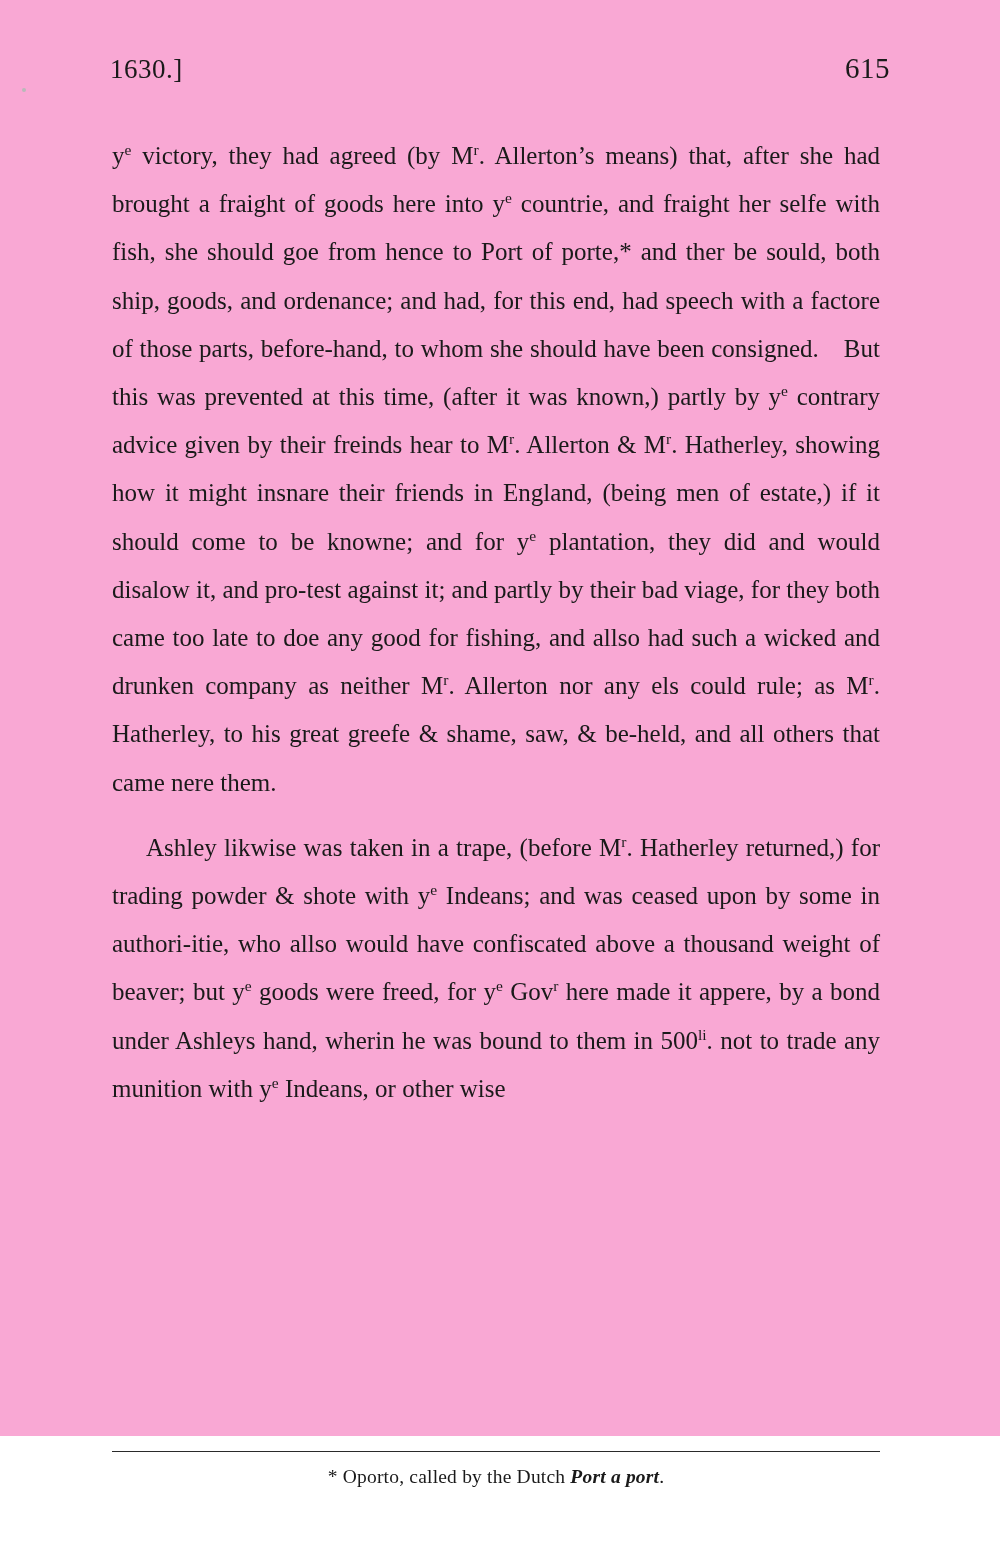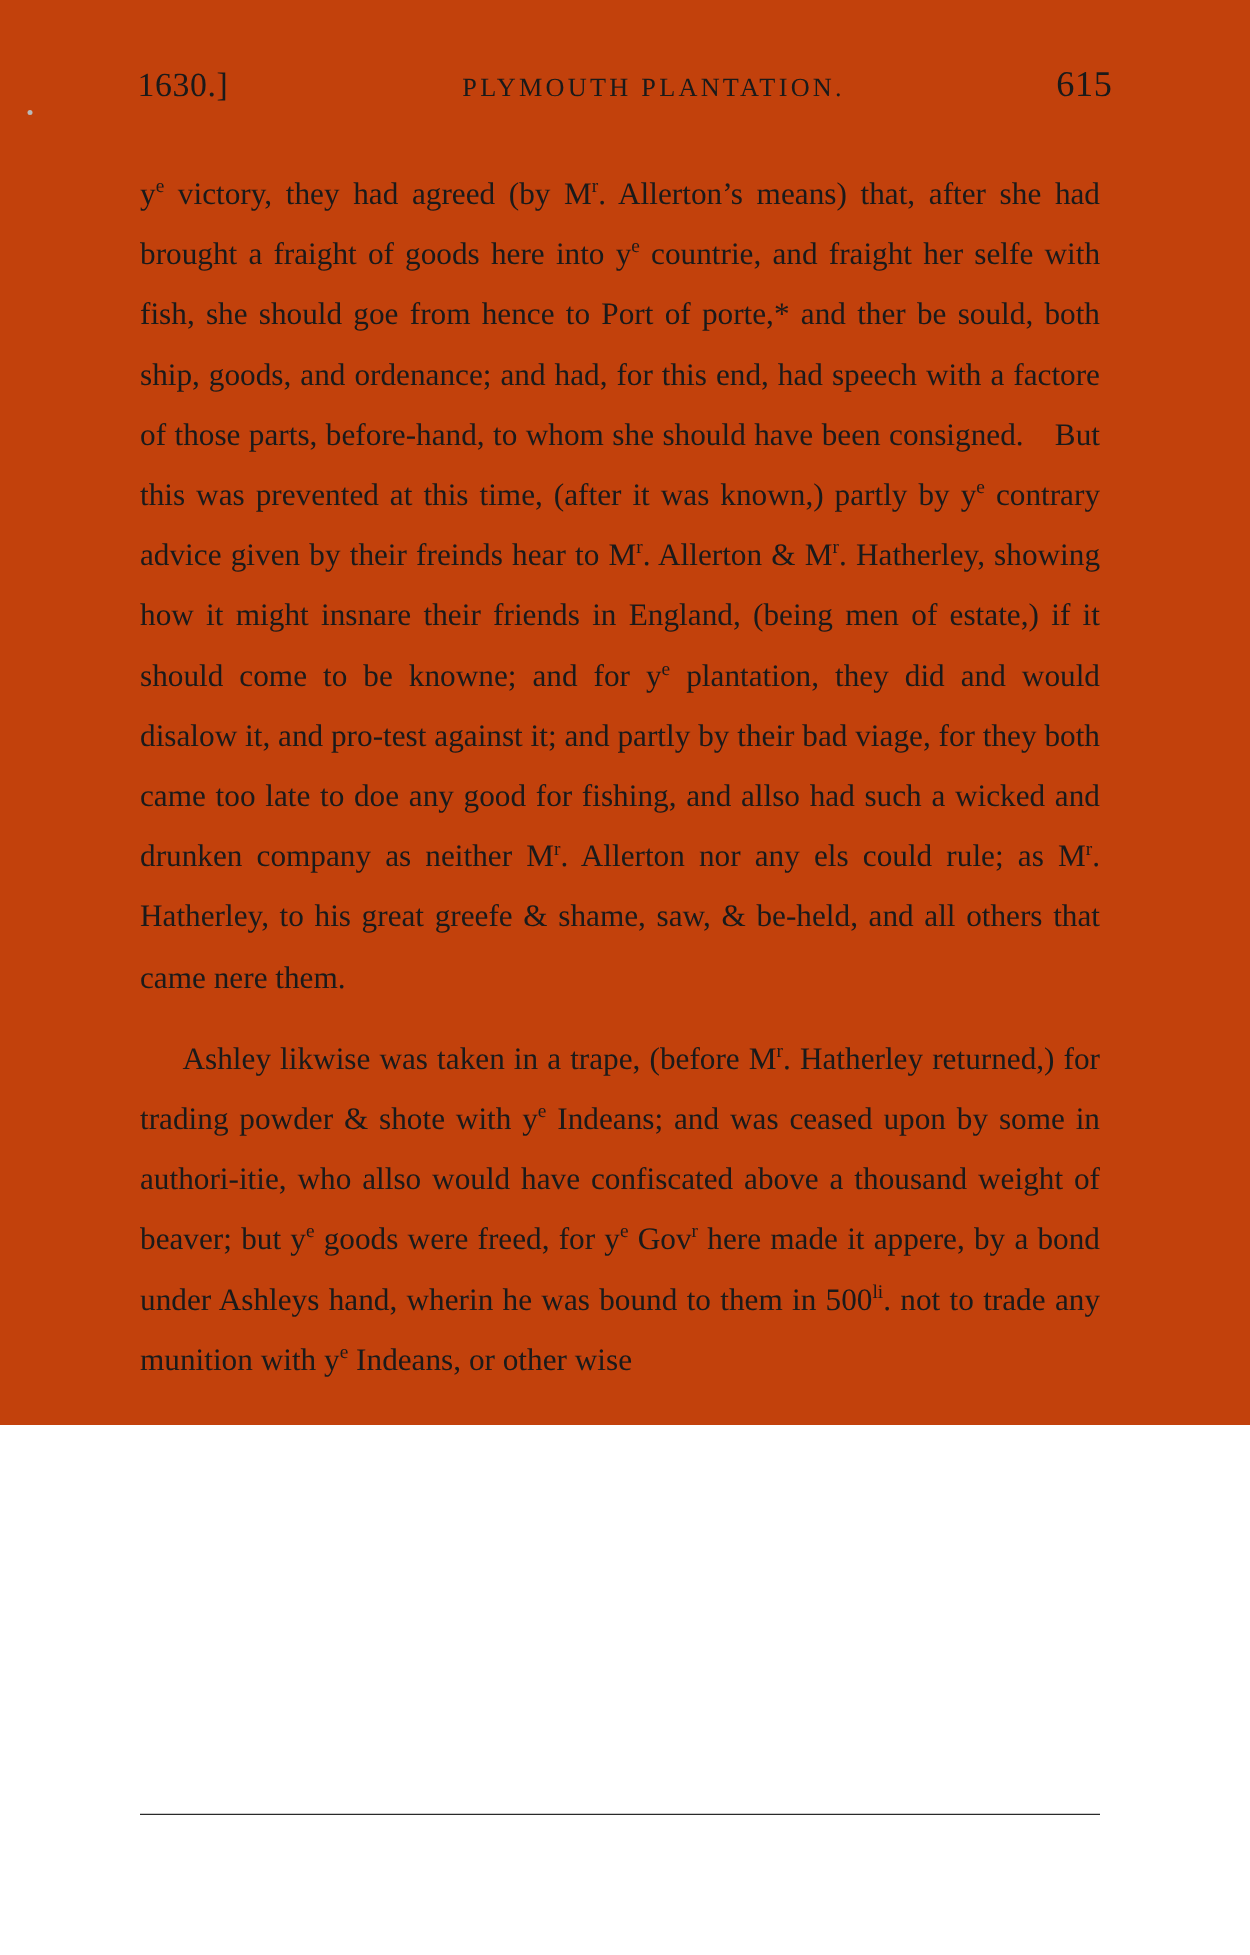--- a/index.html
+++ b/index.html
@@ -12,22 +12,22 @@
     height: 1564px;
     font-family: "Liberation Serif", serif;
     color: #1a1a1a;
     position: relative;
     overflow: hidden;
   }
   .page {
     position: absolute;
     left: 0; top: 0;
     width: 1000px;
-    height: 1140px;
-    background: #c2410c;
+    height: 1436px;
+    background: #f9a8d4;
     font-family: Liberation Serif, serif;
   }
 
   
   .running-head {
     position: absolute;
     left: 110px;
     top: 52px;
     width: 780px;
     height: 44px;
@@ -115,24 +115,24 @@
 </style>
 </head>
 <body>
 
 <div class="page">
 
   <div class="scan-speck"></div>
 
   <div class="running-head">
     <div class="rh-left">1630.]</div>
-    <div class="rh-center">PLYMOUTH PLANTATION.</div>
     <div class="rh-right">615</div>
   </div>
 
   <div class="body-text">
     <p class="para">y<sup>e</sup> victory, they had agreed (by M<sup>r</sup>. Allerton’s means) that, after she had brought a fraight of goods here into y<sup>e</sup> countrie, and fraight her selfe with fish, she should goe from hence to Port of porte,* and ther be sould, both ship, goods, and ordenance; and had, for this end, had speech with a factore of those parts, before-hand, to whom she should have been consigned. But this was prevented at this time, (after it was known,) partly by y<sup>e</sup> contrary advice given by their freinds hear to M<sup>r</sup>. Allerton &amp; M<sup>r</sup>. Hatherley, showing how it might insnare their friends in England, (being men of estate,) if it should come to be knowne; and for y<sup>e</sup> plantation, they did and would disalow it, and pro-test against it; and partly by their bad viage, for they both came too late to doe any good for fishing, and allso had such a wicked and drunken company as neither M<sup>r</sup>. Allerton nor any els could rule; as M<sup>r</sup>. Hatherley, to his great greefe &amp; shame, saw, &amp; be-held, and all others that came nere them.</p>
     <p class="para indent">Ashley likwise was taken in a trape, (before M<sup>r</sup>. Hatherley returned,) for trading powder &amp; shote with y<sup>e</sup> Indeans; and was ceased upon by some in authori-itie, who allso would have confiscated above a thousand weight of beaver; but y<sup>e</sup> goods were freed, for y<sup>e</sup> Gov<sup>r</sup> here made it appere, by a bond under Ashleys hand, wherin he was bound to them in 500<sup>li</sup>. not to trade any munition with y<sup>e</sup> Indeans, or other wise</p>
   </div>
 
   <div class="footnote-rule"></div>
+  <div class="footnote">* Oporto, called by the Dutch <span class="ital">Port a port</span>.</div>
 
 </div>
 
 </body></html>

